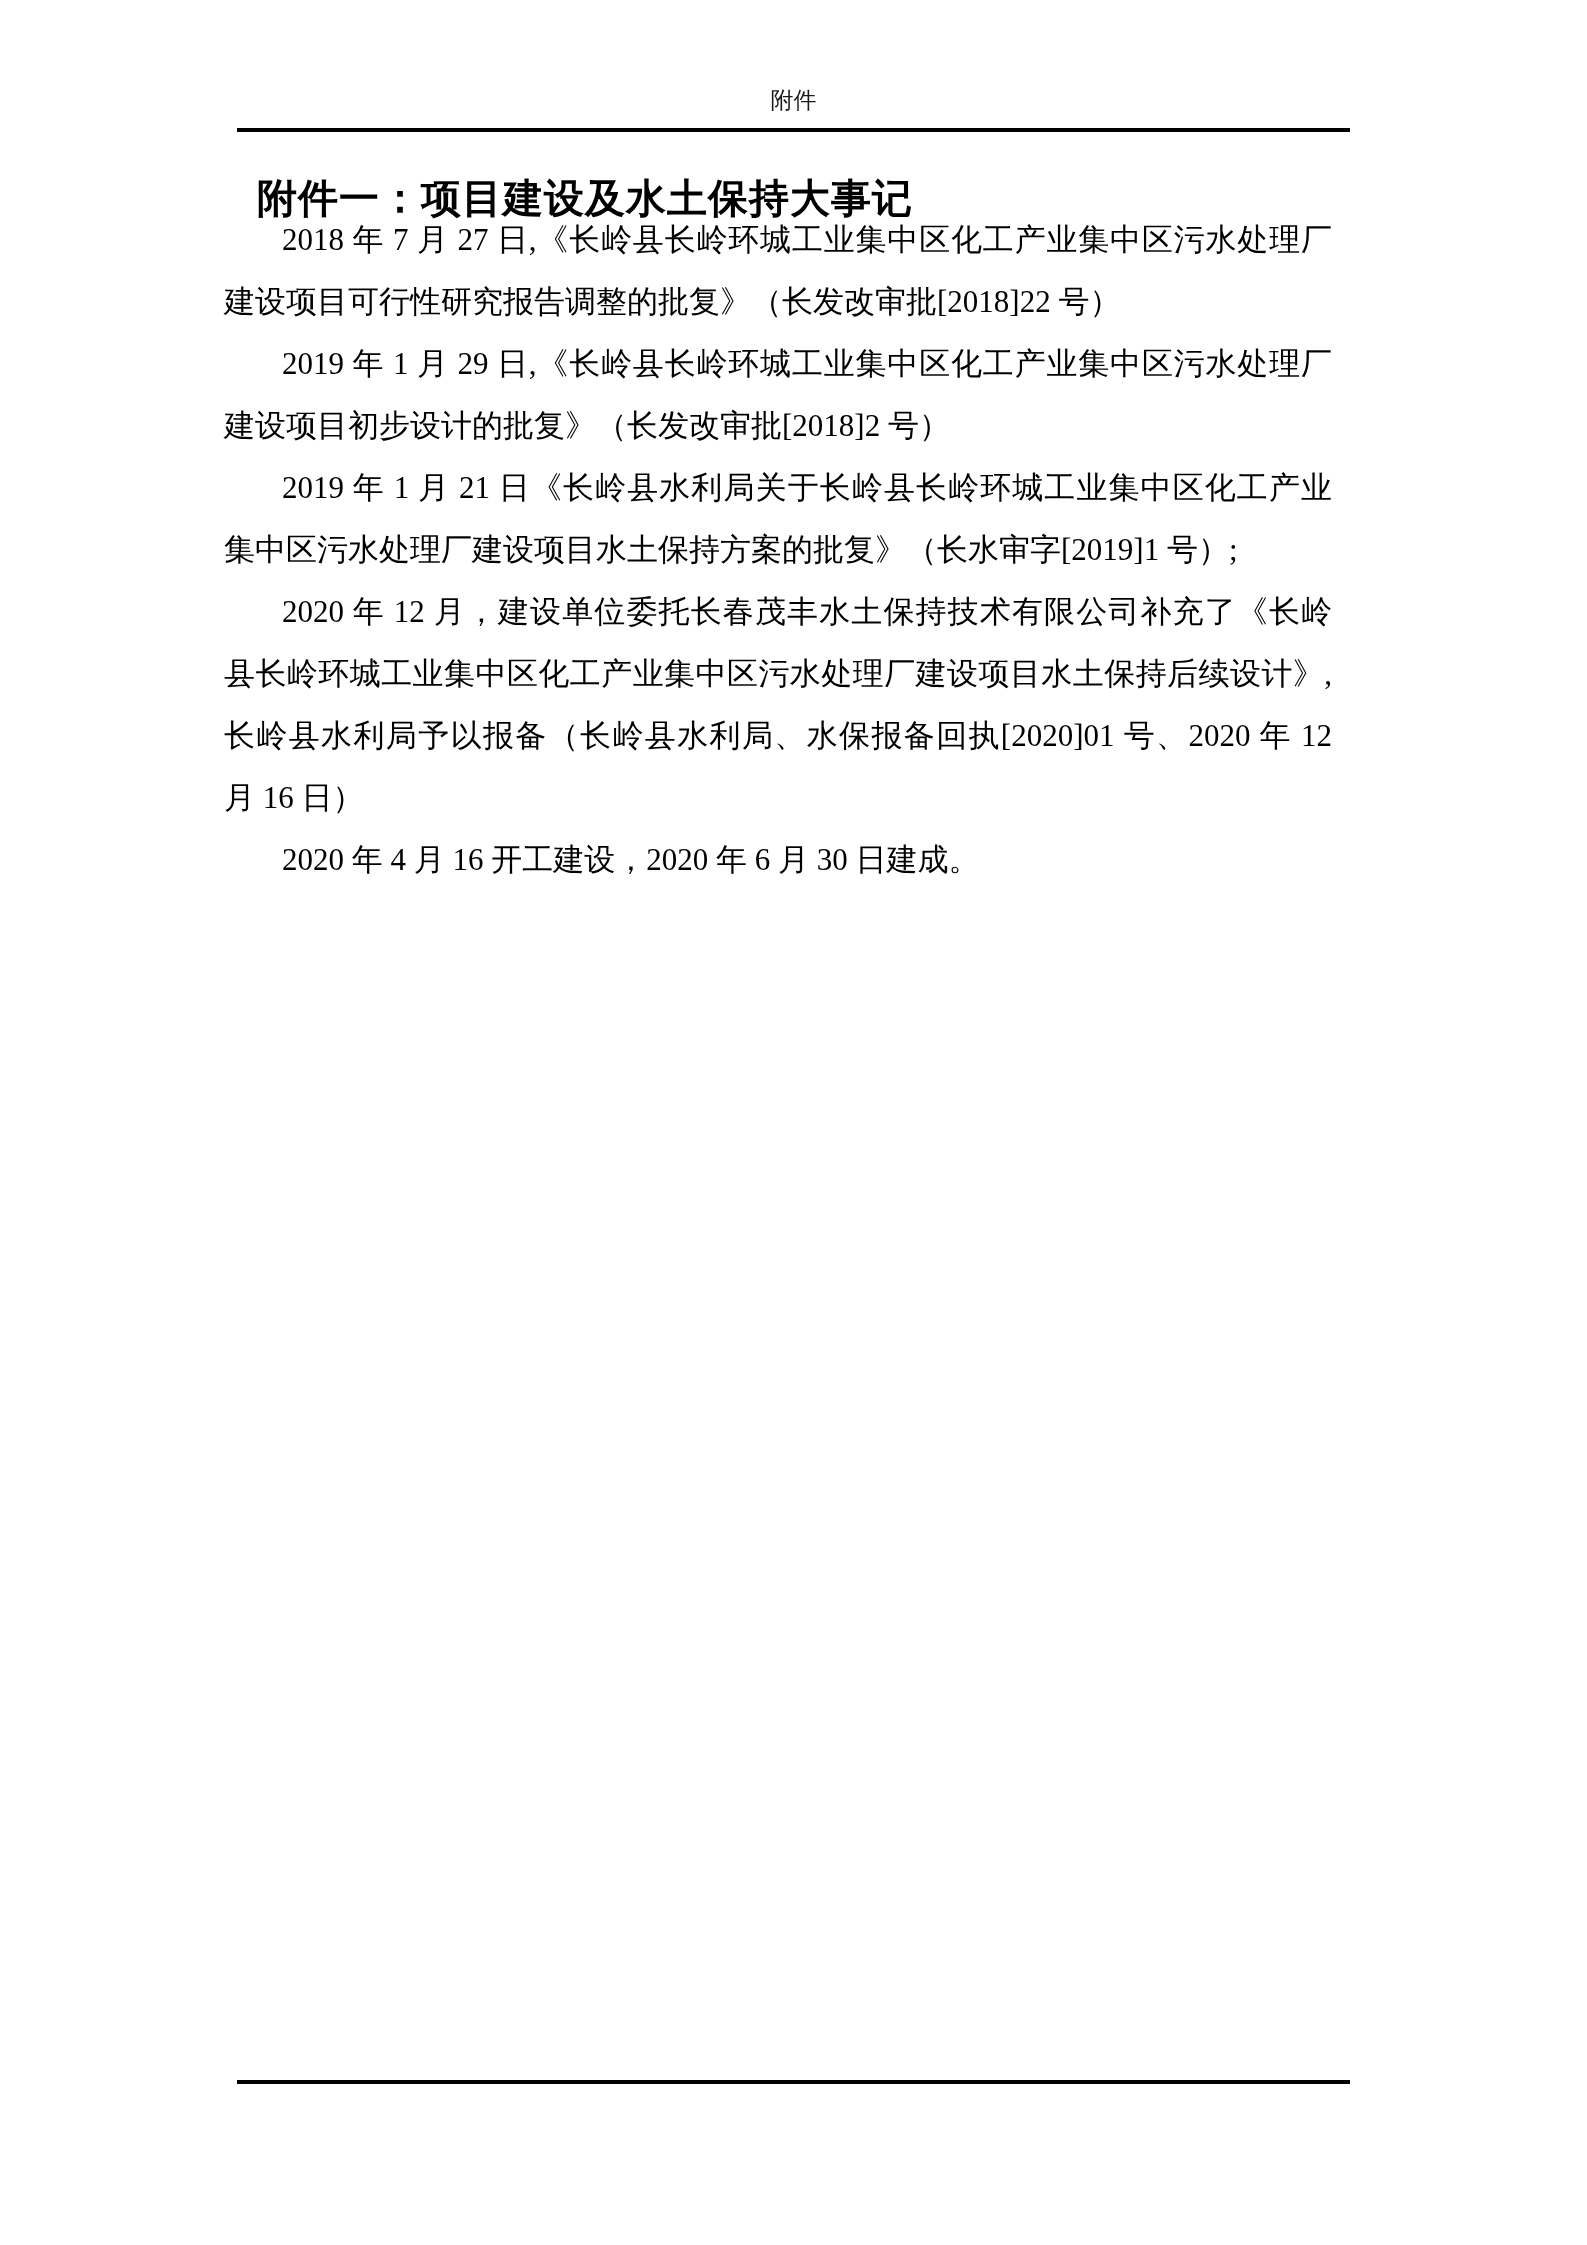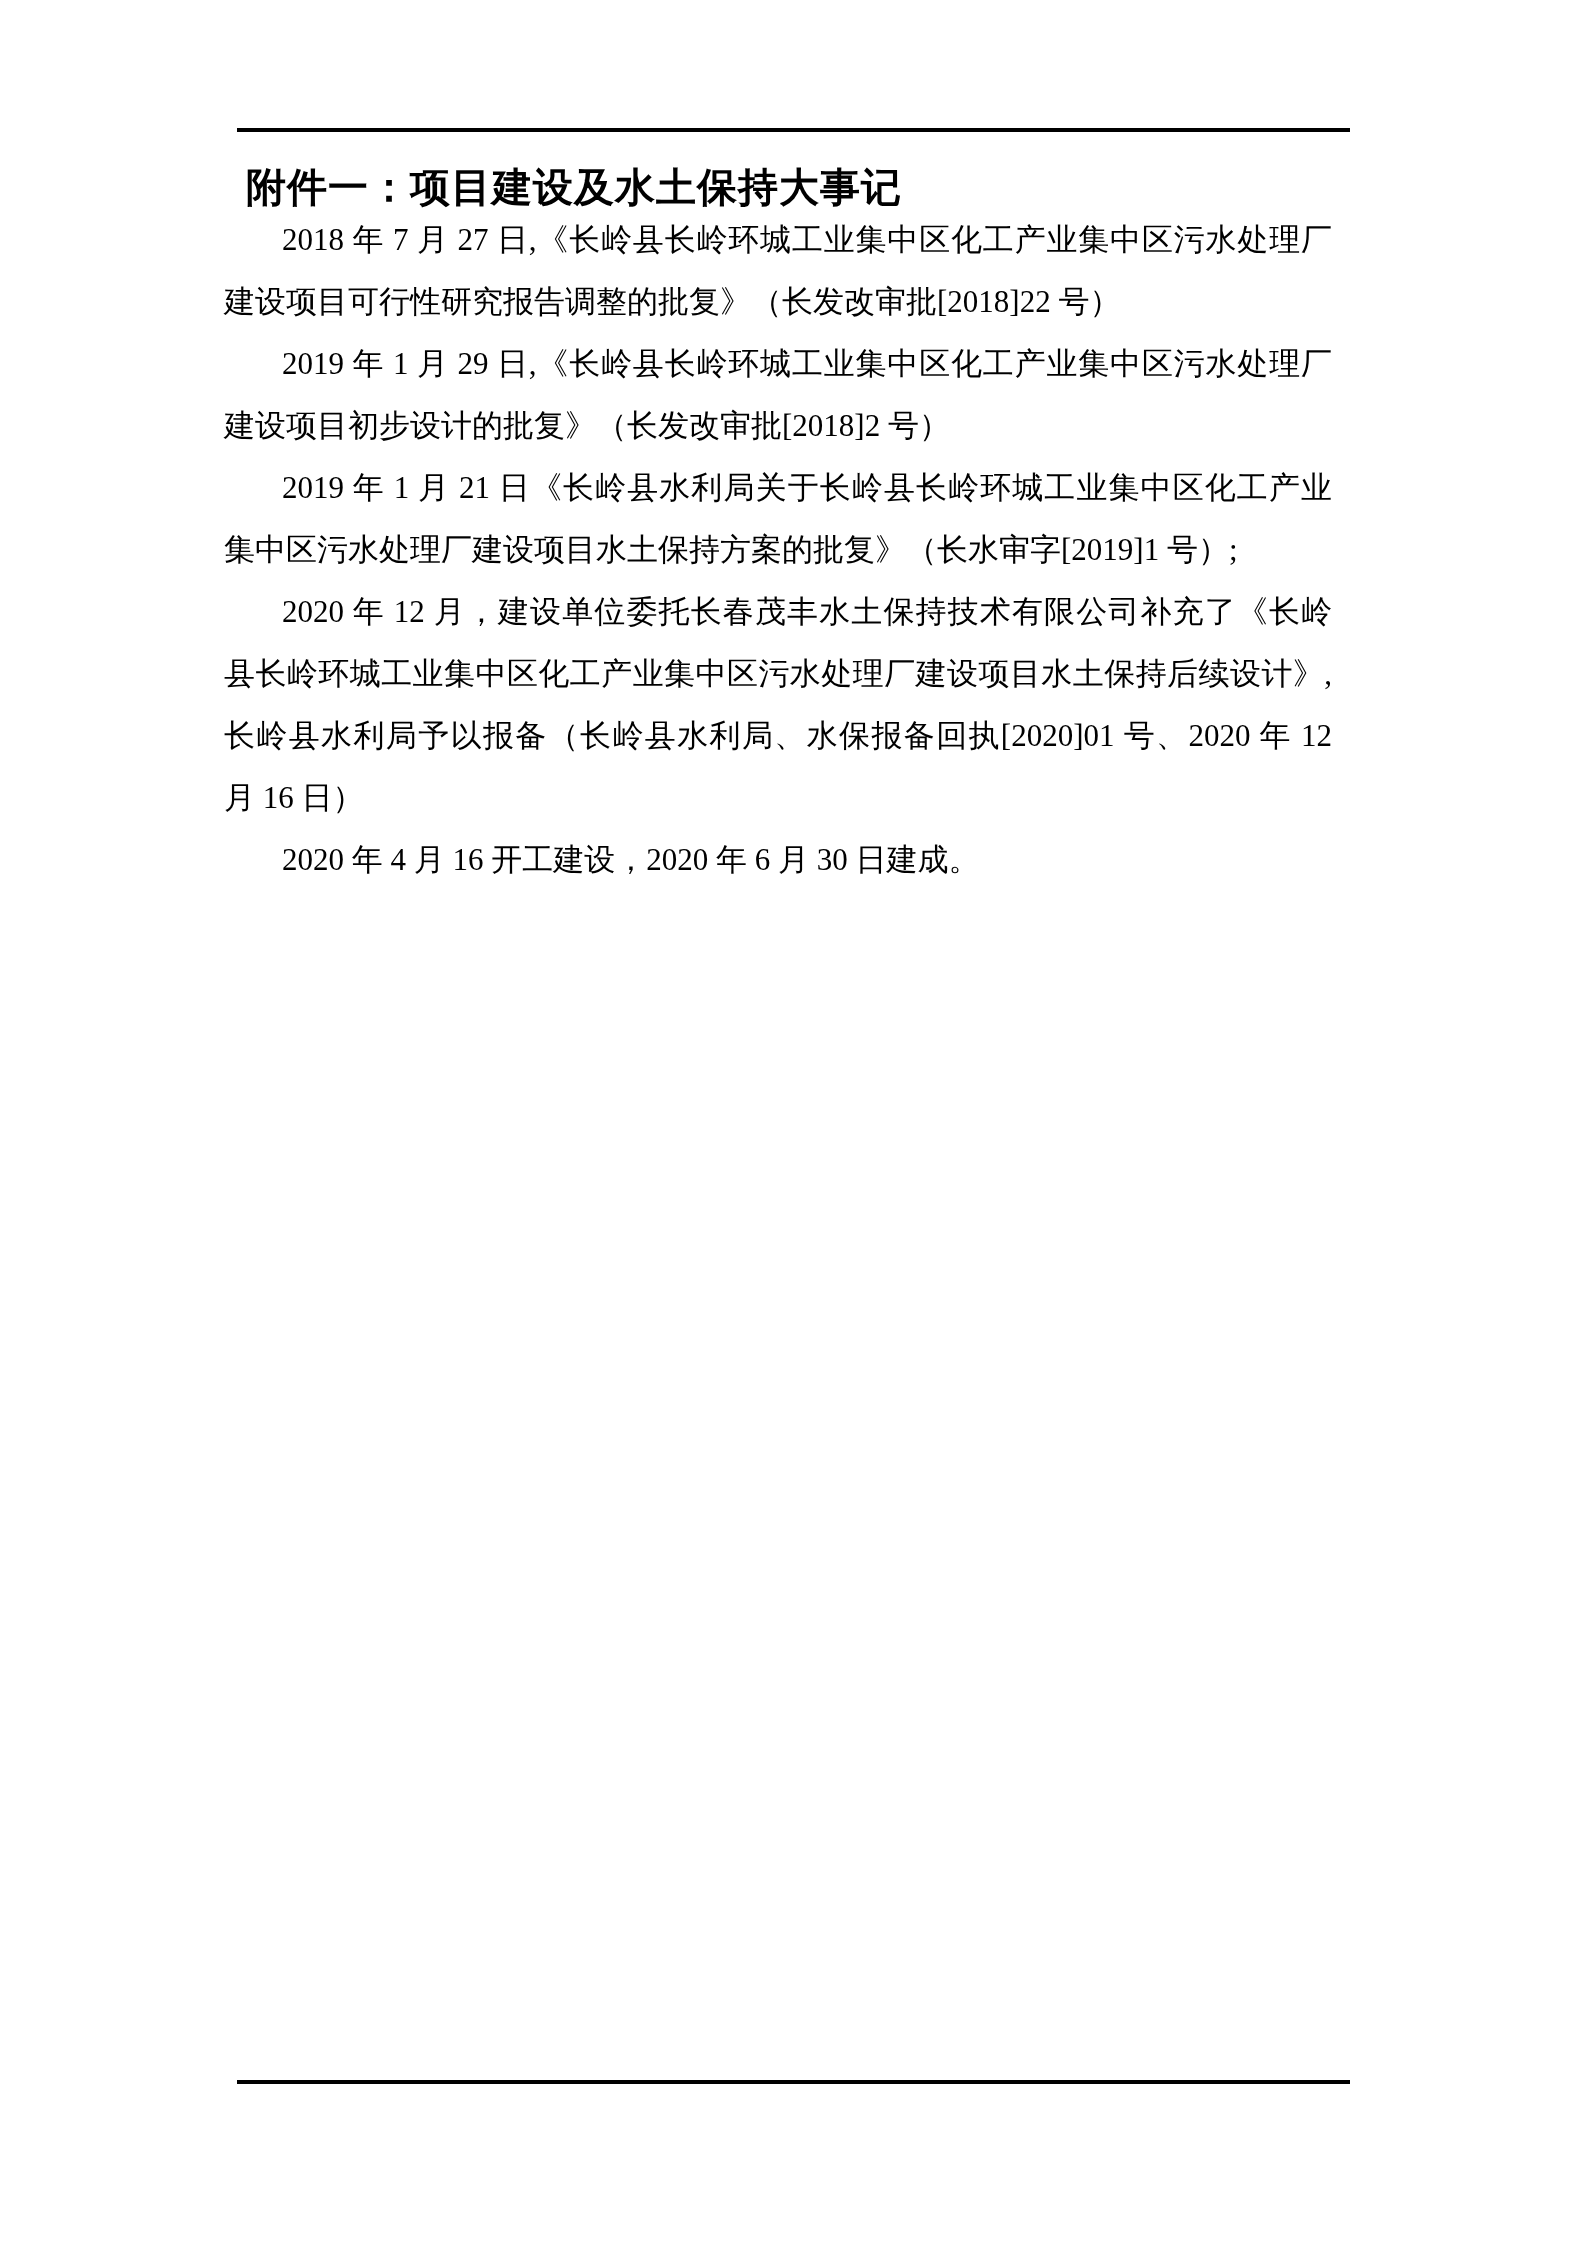--- a/index.html
+++ b/index.html
@@ -32,21 +32,21 @@
     width: 1113px;
     height: 4px;
     background: #000000;
   }
   .header-rule { top: 128px; }
   .footer-rule { top: 2080px; }
   .doc-title {
     position: absolute;
     top: 152px;
     left: 240px;
-    margin: 6px;
+    margin: 17px;
     font-size: 40px;
     line-height: 60px;
     font-weight: bold;
     letter-spacing: 1px;
     white-space: nowrap;
   }
   .body-text {
     position: absolute;
     top: 209px;
     left: 224px;
@@ -64,20 +64,21 @@
   .line.jfy {
     text-align: justify;
     text-align-last: justify;
   }
 </style>
 </head>
 <body>
 
 <div class="page">
 
+  <div class="header-label">附件</div>
 
   <div class="rule header-rule"></div>
 
   <h1 class="doc-title">附件一：项目建设及水土保持大事记</h1>
 
   <div class="body-text">
     <div class="line indent jfy">2018 年 7 月 27 日,《长岭县长岭环城工业集中区化工产业集中区污水处理厂</div>
     <div class="line">建设项目可行性研究报告调整的批复》（长发改审批[2018]22 号）</div>
     <div class="line indent jfy">2019 年 1 月 29 日,《长岭县长岭环城工业集中区化工产业集中区污水处理厂</div>
     <div class="line">建设项目初步设计的批复》（长发改审批[2018]2 号）</div>

